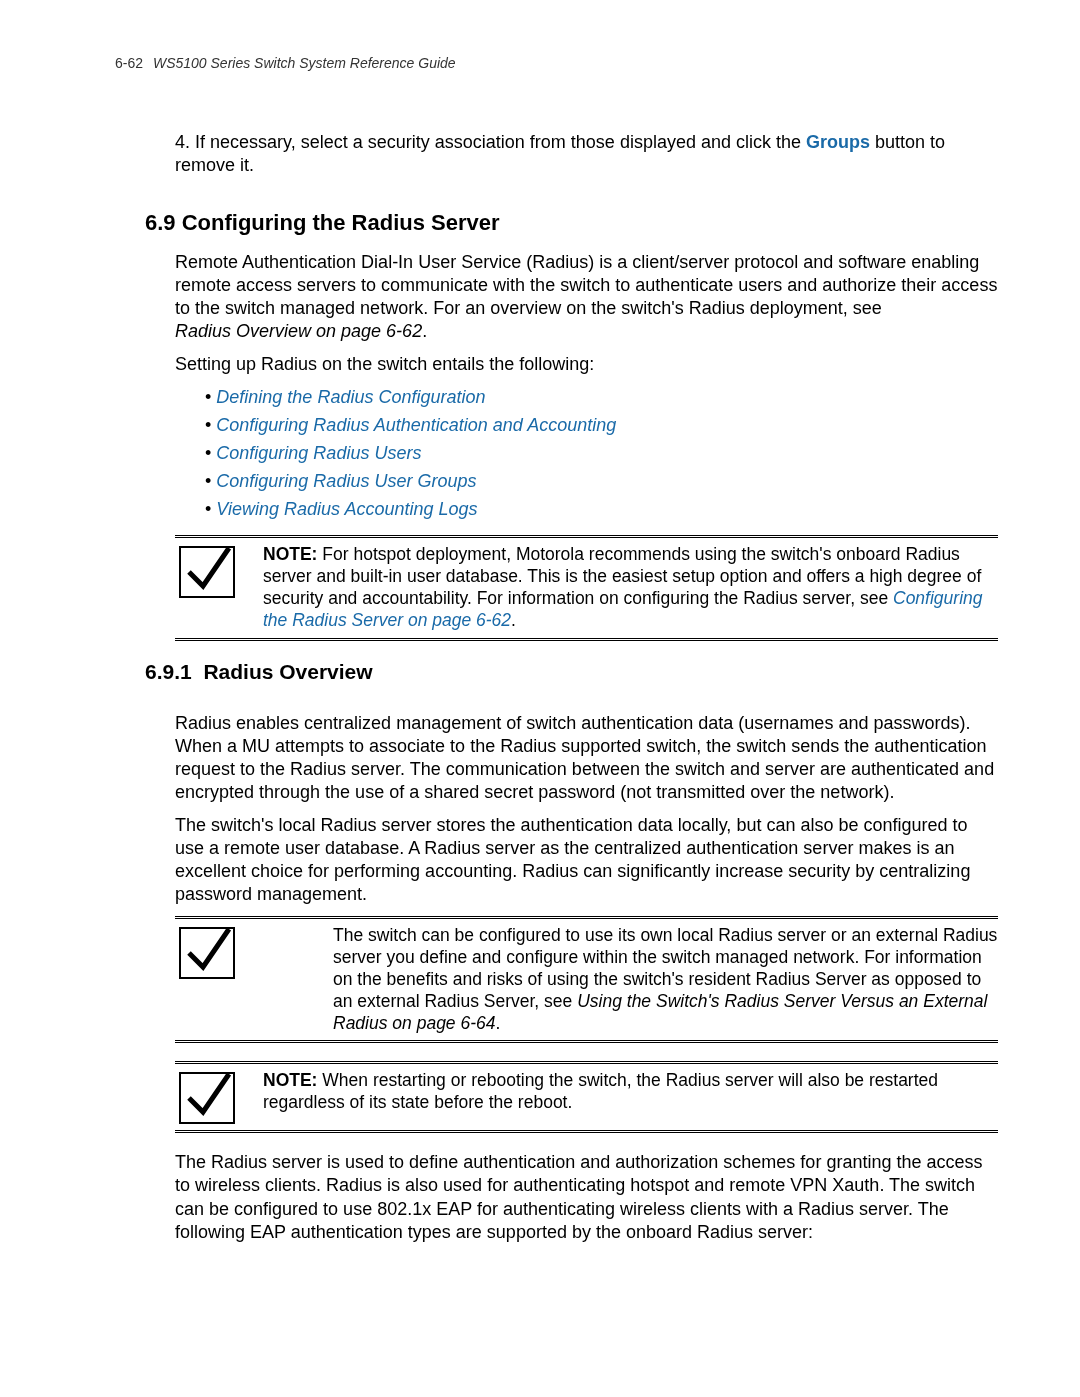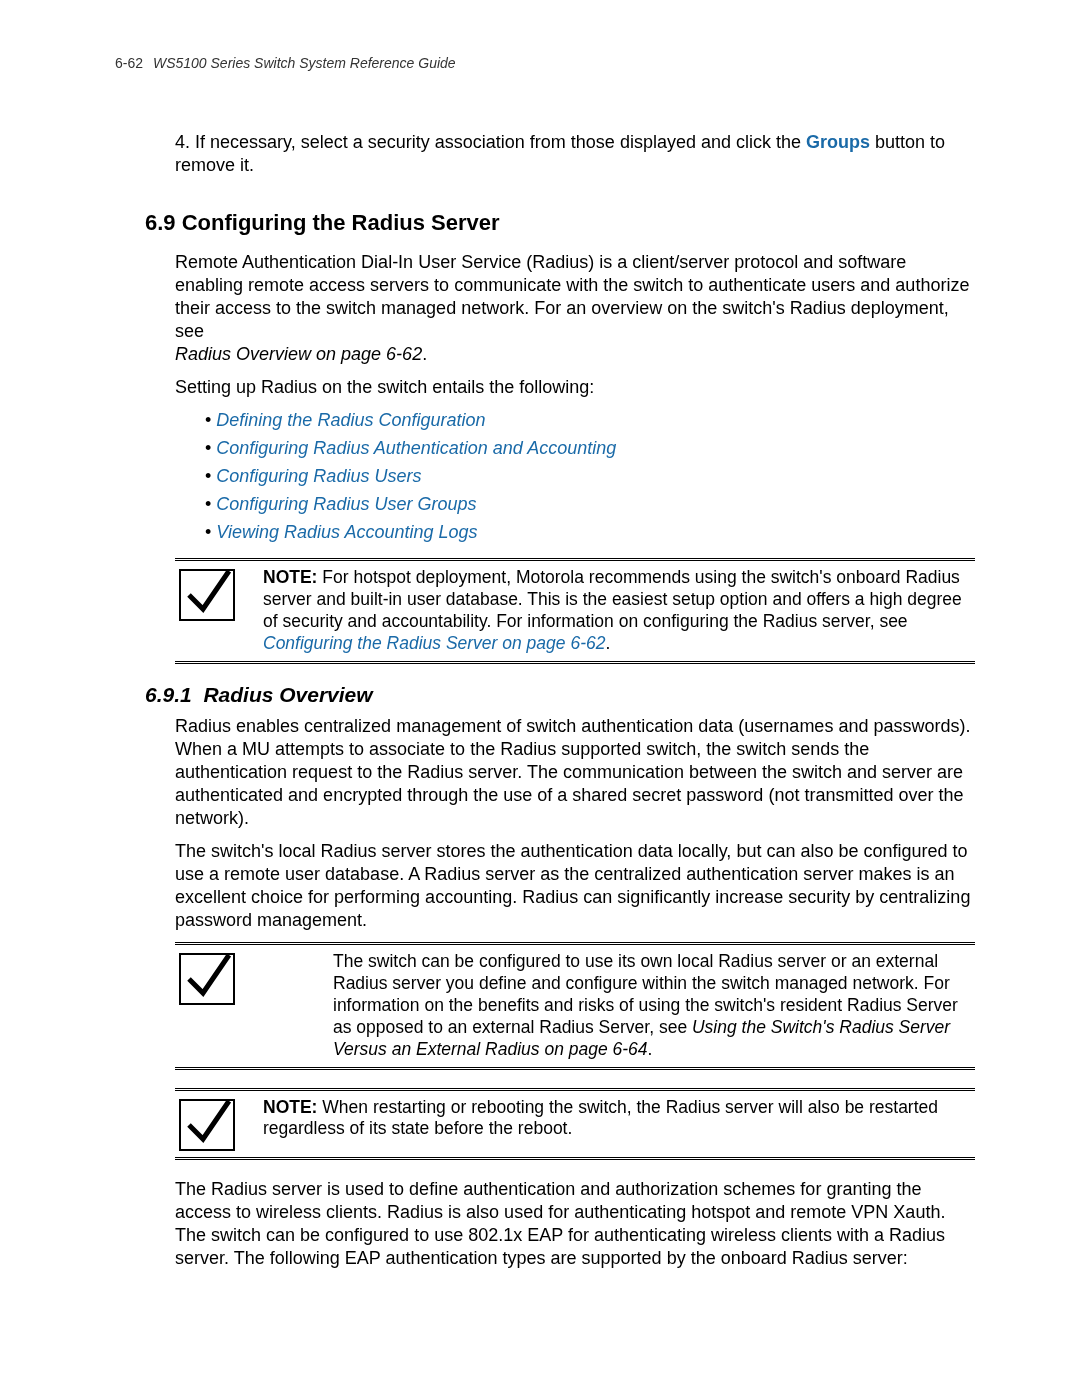--- a/index.html
+++ b/index.html
@@ -8,21 +8,21 @@
     padding: 0;
     background: #ffffff;
     font-family: Arial, Helvetica, sans-serif;
     color: #000;
   }
   .page {
     width: 1080px;
     height: 1310px;
     position: relative;
     box-sizing: border-box;
-    padding: 55px 105px 0 115px;
+    padding: 55px 82px 0 115px;
     font-size: 18px;
     line-height: 1.28;
   }
   .header-line {
     font-size: 14px;
     color: #333;
     margin-bottom: 58px;
   }
   .header-line .pnum {
     font-style: normal;
@@ -95,22 +95,21 @@
     width: 52px; height: 56px;
   }
   .note-text {
     flex: 1 1 auto;
     font-size: 17.5px;
     line-height: 1.25;
   }
   h3.subsection {
     font-size: 21px;
     font-weight: bold;
-    font-style: italic;
-    margin: 10px 0 6px 30px;
+    margin: 10px 0 26px 30px;
   }
   ul.plain {
     list-style: none;
     padding: 0;
     margin: 6px 0 0 30px;
   }
   ul.plain li {
     margin: 4px 0;
   }
   ul.plain li::before {

